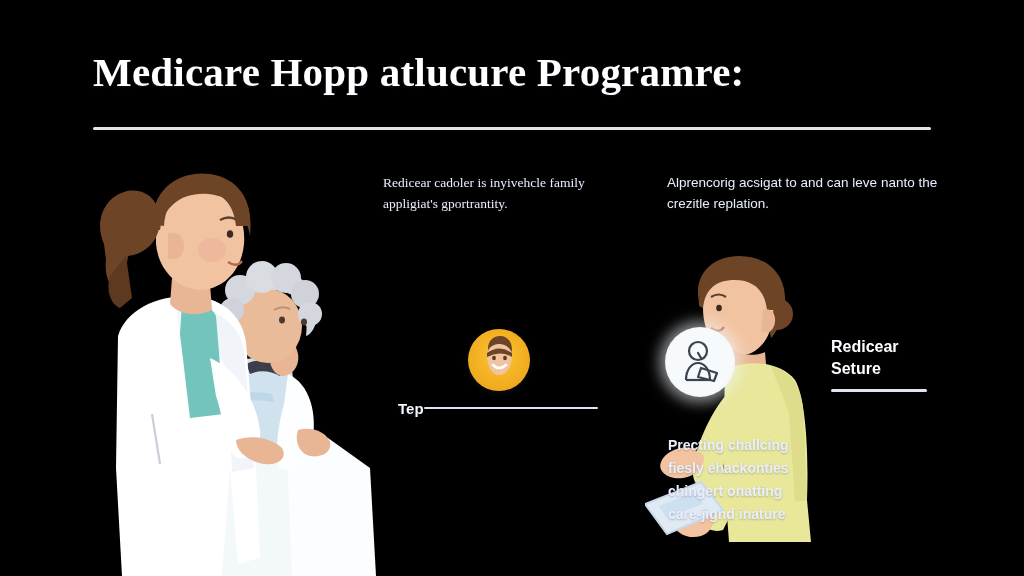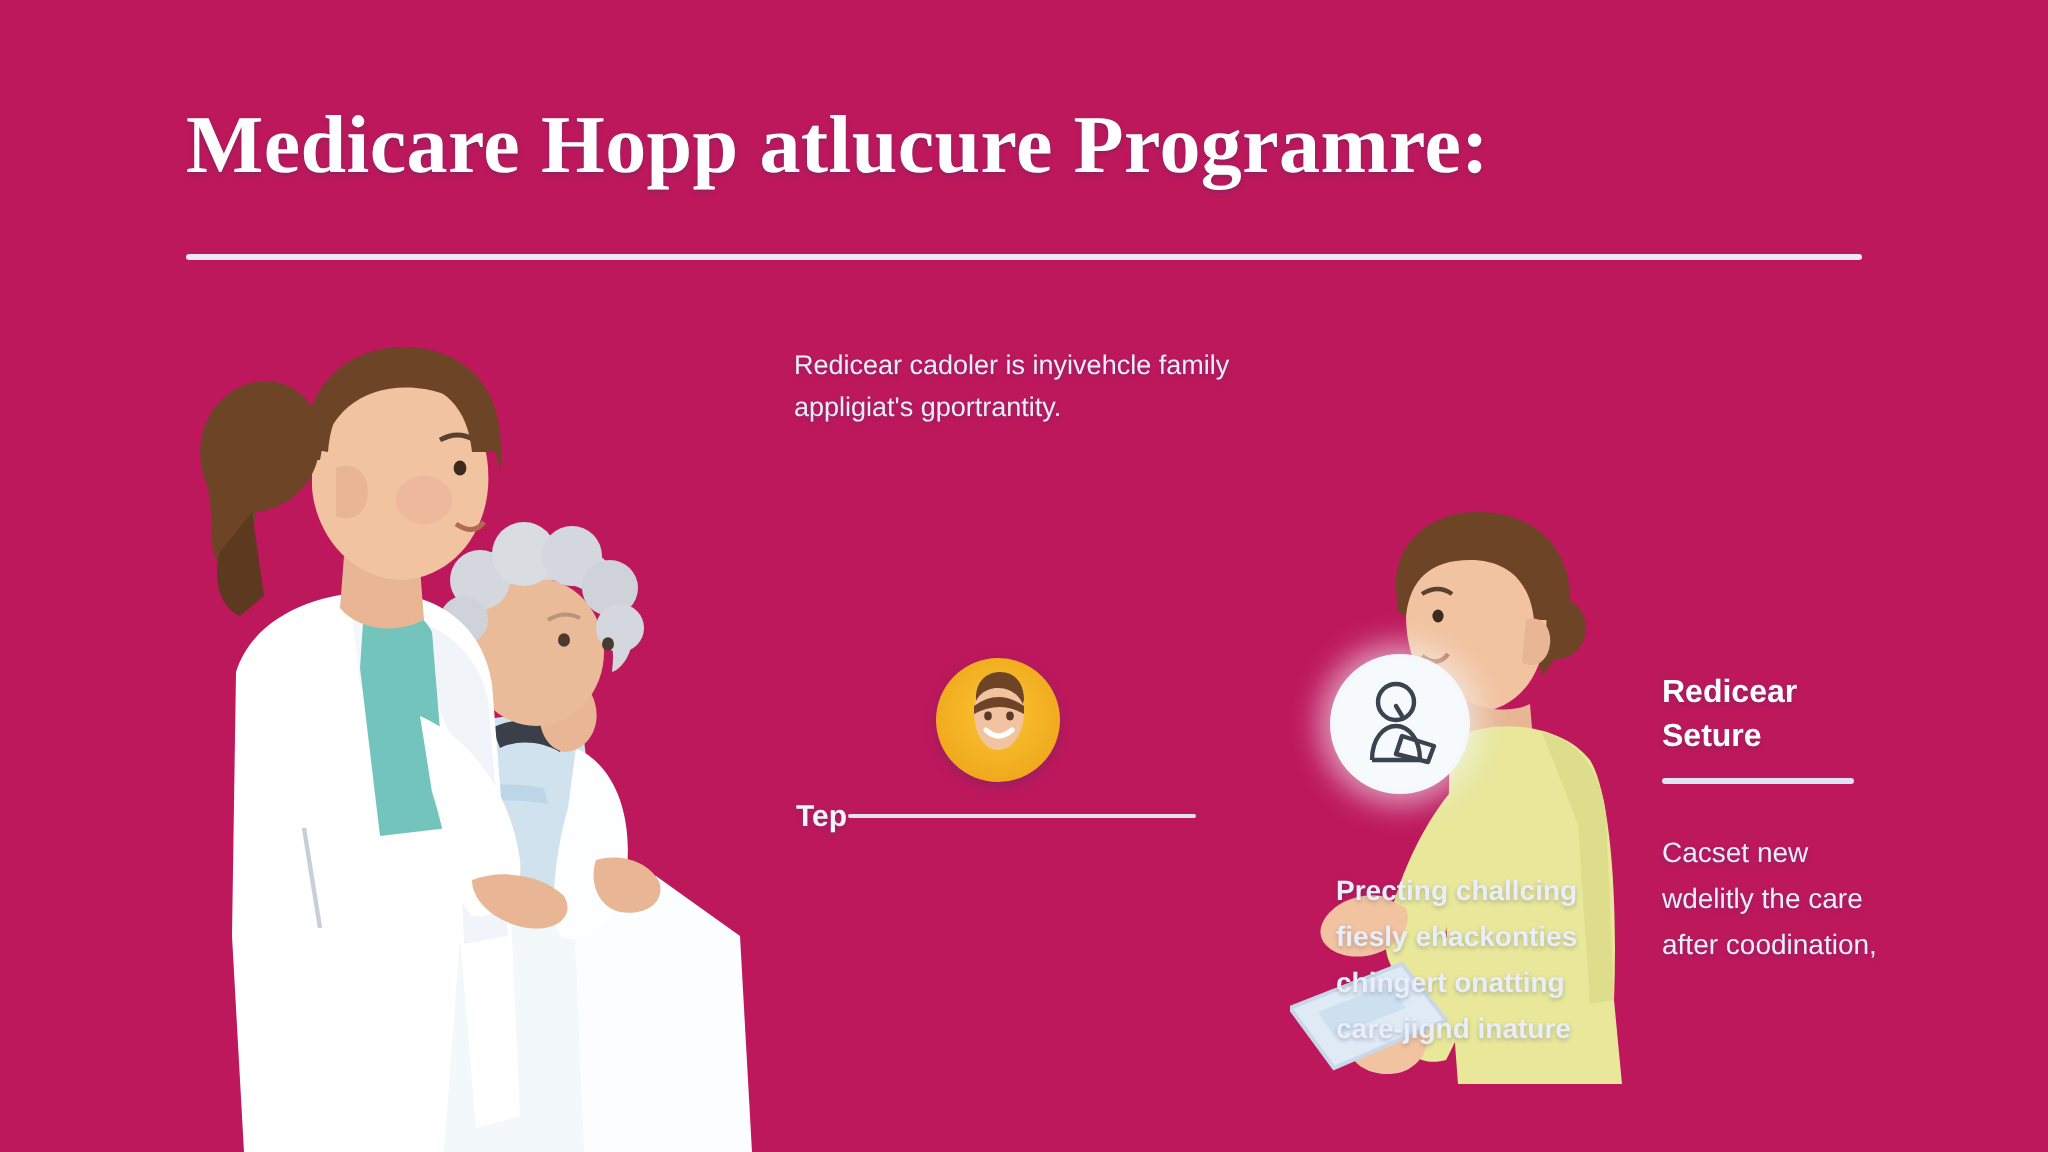--- a/index.html
+++ b/index.html
@@ -4,21 +4,21 @@
 <style>
   * { box-sizing: border-box; margin: 0; padding: 0; }
   html, body {
     width: 1024px; height: 576px;
     font-family: "Liberation Sans", sans-serif;
     overflow: hidden;
   }
   #poster {
     position: relative;
     width: 1024px; height: 576px;
-    background: #be185d;
+    background: #000000;
     overflow: hidden;
   }
 
   
   .title {
     position: absolute;
     left: 93px; top: 46px;
     width: 860px;
     font-family: "Liberation Serif", serif;
     font-weight: bold;
@@ -51,21 +51,21 @@
   }
 
   
   .col-lead {
     position: absolute;
     font-size: 13.5px;
     line-height: 21px;
     color: #e9edf7;
     text-shadow: 0 1px 2px rgba(40,55,95,.30);
   }
-  #lead-a { left: 397px; top: 172px; width: 250px; }
+  #lead-a { left: 383px; top: 172px; width: 250px; font-family: Liberation Serif, serif; }
   #lead-b { left: 667px; top: 172px; width: 272px; }
 
   .body-text {
     position: absolute;
     font-size: 14px;
     line-height: 23px;
     color: #eaeef8;
     text-shadow: 0 1px 2px rgba(40,55,95,.30);
   }
   #body-mid   { left: 398px; top: 428px; width: 200px; }
@@ -196,20 +196,21 @@
              L176 88 C174 66 162 54 142 52 C118 50 106 64 104 88 Z" fill="#6e4427"></path>
 
     <path d="M44 106 C34 84 44 60 64 54 C84 48 100 62 100 82
              C100 102 86 116 68 118 L62 158 C50 152 44 138 46 122 Z" fill="#6e4427"></path>
     <path d="M50 138 C46 152 50 166 60 170 L72 160 L66 118 Z" fill="#5d3920"></path>
 
     <path d="M108 96 C116 92 124 98 124 108 C124 118 116 124 108 120 Z" fill="#e8b694"></path>
   </svg>
 
   <div class="col-lead" id="lead-a">Redicear cadoler is inyivehcle family appligiat's gportrantity.</div>
+  <div class="col-lead" id="lead-b">Alprencorig acsigat to and can leve nanto the crezitle replation.</div>
 
   <div class="avatar-badge">
     <svg viewBox="0 0 62 62" width="62" height="62">
       <path d="M20 20 C20 11 26 7 32 7 C39 7 44 12 44 21 L42 26 C40 18 34 15 28 17 C23 19 21 23 20 27 Z" fill="#6e4427"></path>
       <path d="M19 26 C19 20 24 15 31 15 C38 15 44 20 44 27 C44 38 38 46 31 46 C24 46 19 38 19 26 Z" fill="#f2c3a0"></path>
       <path d="M19 24 q12 -9 25 0 l0 4 q-12 -7 -25 0 Z" fill="#6e4427"></path>
       <ellipse cx="26" cy="29" rx="1.9" ry="2.2" fill="#5a3a28"></ellipse>
       <ellipse cx="37" cy="29" rx="1.9" ry="2.2" fill="#5a3a28"></ellipse>
       <path d="M25 36 q6 6 13 0" stroke="#ffffff" stroke-width="2.6" fill="none" stroke-linecap="round"></path>
     </svg>
@@ -270,15 +271,14 @@
       <path d="M21 53 C21 42 27 36 33 36 C39 36 45 42 45 53" fill="none" stroke="#3b4250" stroke-width="2.2" stroke-linejoin="round"></path>
       <path d="M36 41 L52 46 L49 54 L33 50 Z" fill="none" stroke="#3b4250" stroke-width="2.2" stroke-linejoin="round"></path>
       <path d="M21 53 L45 53" stroke="#3b4250" stroke-width="2.2"></path>
     </svg>
   </div>
 
   <div class="body-text" id="body-right">Precting challcing fiesly ehackonties chingert onatting care-jignd inature</div>
 
   <div class="side-head">Redicear Seture</div>
   <div class="side-rule"></div>
-  <div class="body-text" id="body-far">Cacset new wdelitly the care after coodination,</div>
 
 </div>
 
 </body></html>

